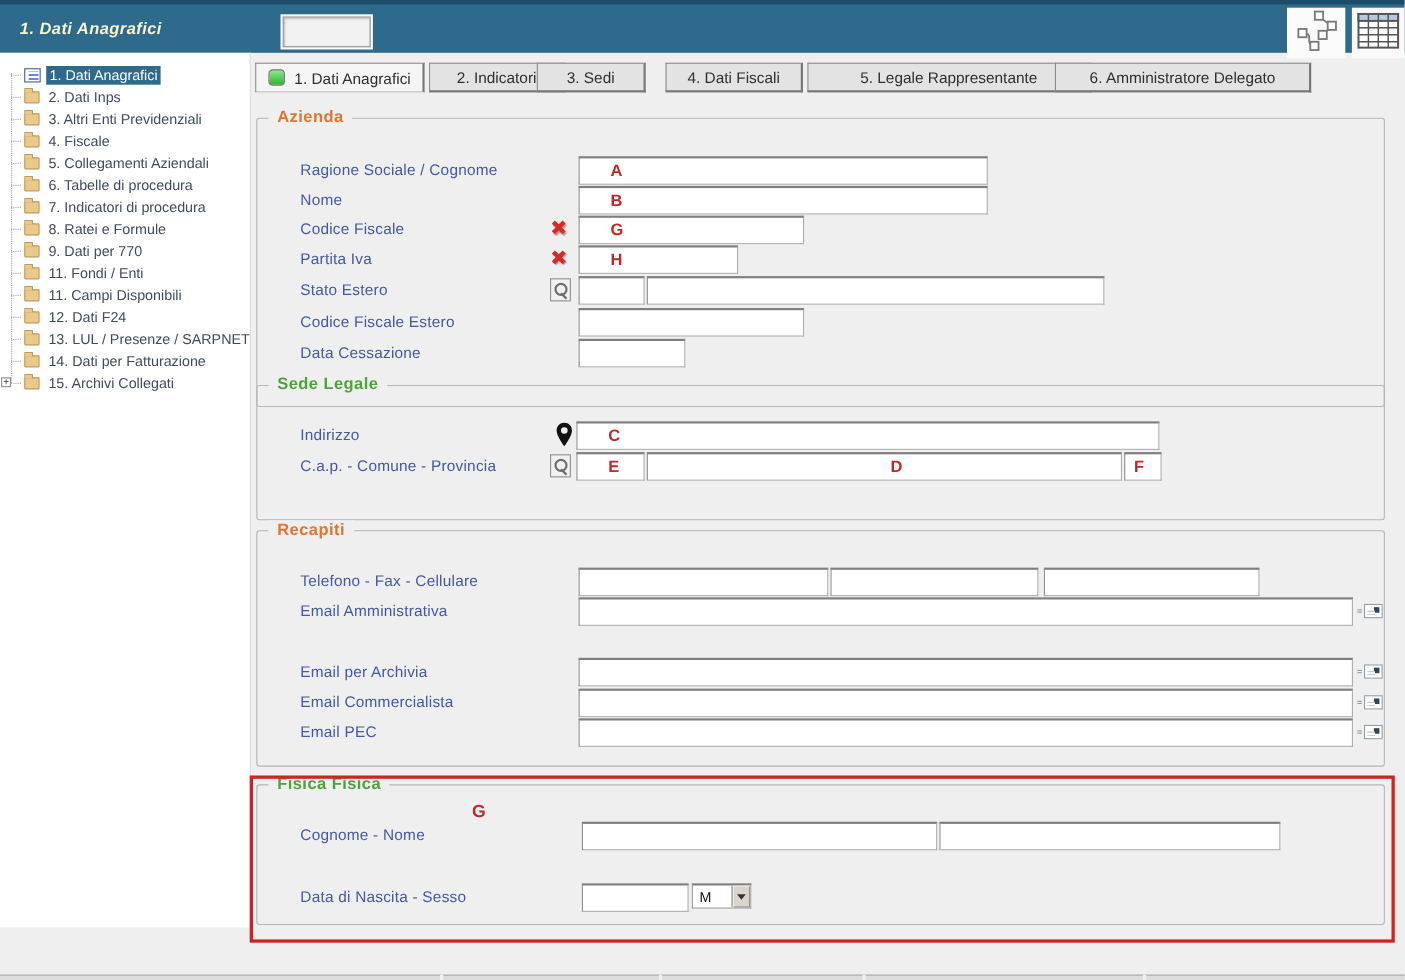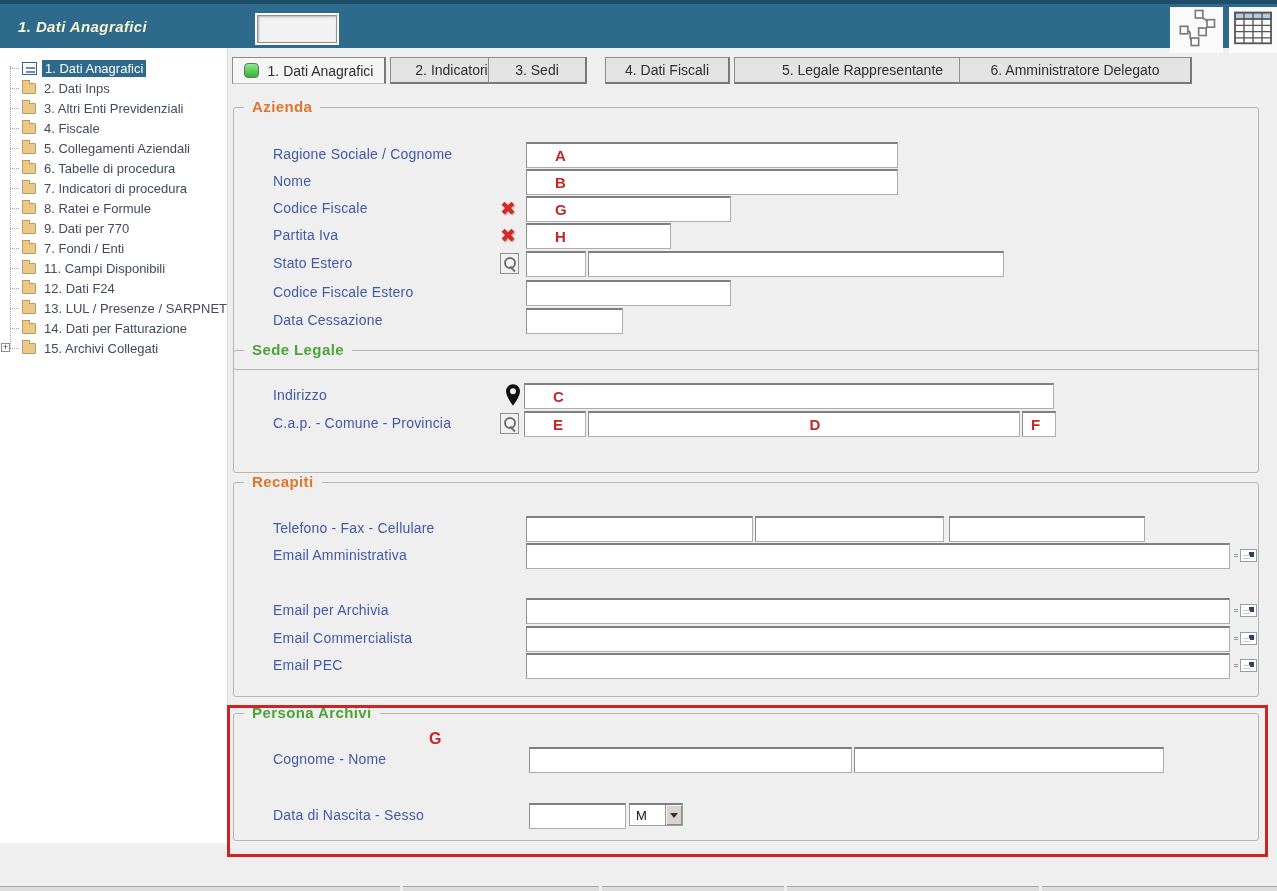--- a/index.html
+++ b/index.html
@@ -259,21 +259,21 @@
     <div class="tree-item">
       <span class="folder-icon"></span>
       <span class="tree-label">8. Ratei e Formule</span>
     </div>
     <div class="tree-item">
       <span class="folder-icon"></span>
       <span class="tree-label">9. Dati per 770</span>
     </div>
     <div class="tree-item">
       <span class="folder-icon"></span>
-      <span class="tree-label">7. Fondi / Enti</span>
+      <span class="tree-label">11. Fondi / Enti</span>
     </div>
     <div class="tree-item">
       <span class="folder-icon"></span>
       <span class="tree-label">11. Campi Disponibili</span>
     </div>
     <div class="tree-item">
       <span class="folder-icon"></span>
       <span class="tree-label">12. Dati F24</span>
     </div>
     <div class="tree-item">
@@ -412,21 +412,21 @@
 
   <div class="row" style="top:170px">
     <span class="lbl">Email PEC</span>
     <input class="fld" style="left: 292px; width: 704px;" value="">
     <span class="mail-tick" style="left:1000px"></span>
     <span class="mail-icon" style="left:1006px"></span>
   </div>
 </div>
 
 <div class="fs" style="top:713px;height:128px">
-  <span class="fs-legend legend-green">Persona Archivi</span>
+  <span class="fs-legend legend-green">Fisica Fisica</span>
   <span class="pf-marker">G</span>
 
   <div class="row" style="top:25px">
     <span class="lbl" style="top:12px">Cognome - Nome</span>
     <input class="fld" style="left: 295px; top: 8px; width: 323px;" value="">
     <input class="fld" style="left: 620px; top: 8px; width: 310px;" value="">
   </div>
 
 
   <div class="row" style="top:89px">

